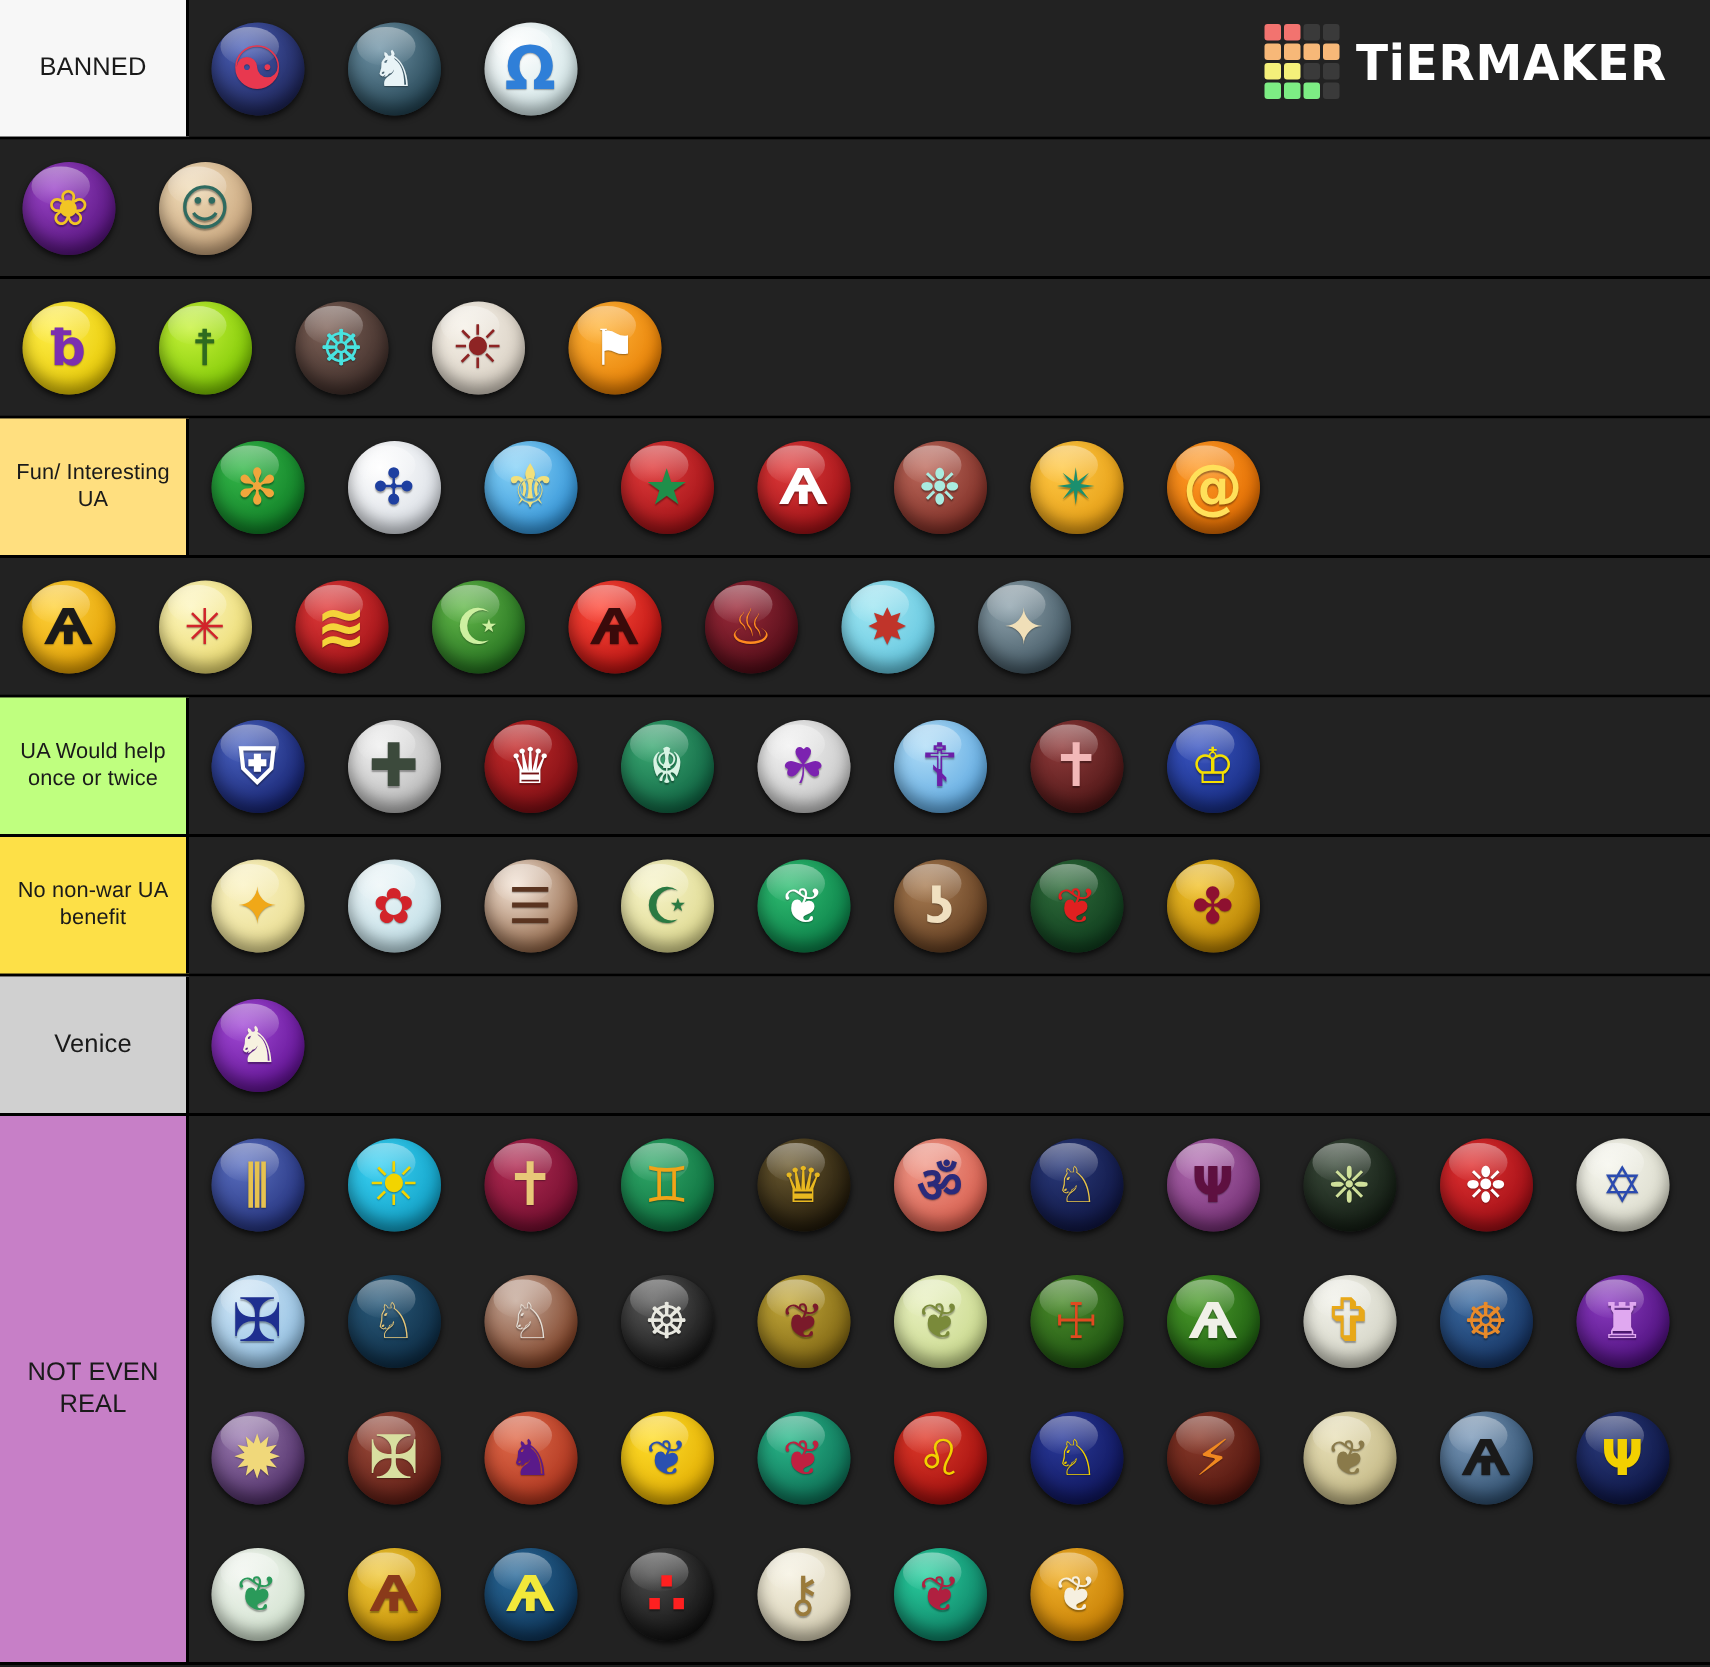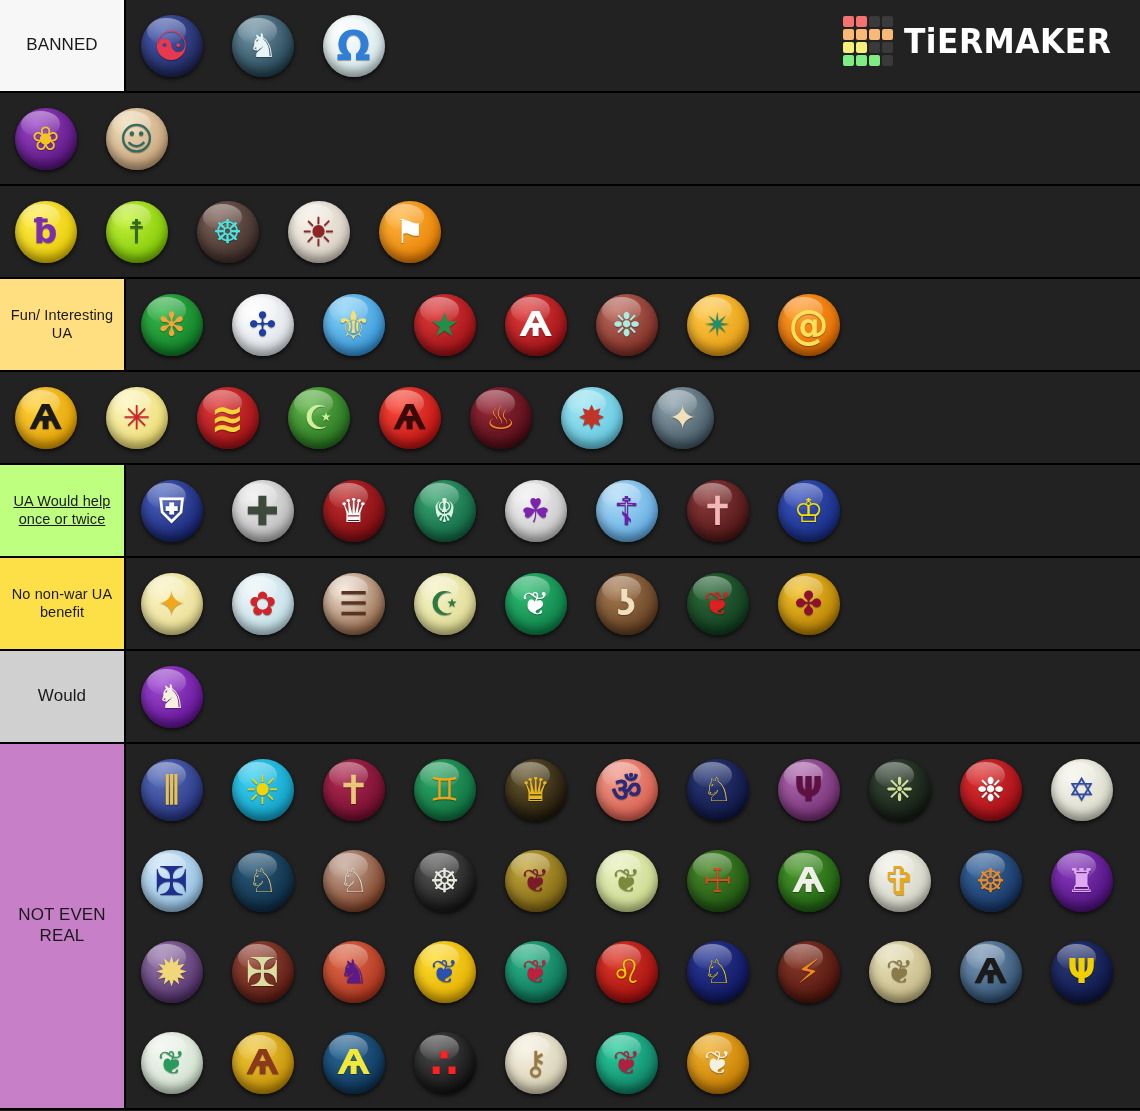--- a/index.html
+++ b/index.html
@@ -313,21 +313,21 @@
           </div>
         </div>
         <div class="item">
           <div class="emblem" style="background: radial-gradient(circle at 34% 28%, rgb(143, 163, 173), rgb(61, 82, 94) 82%);">
             <span class="glyph" style="color: rgb(240, 223, 184);">✦</span>
           </div>
         </div>
       </div>
     </div>
     <div class="tier-row">
-      <div class="tier-label small" style="background: rgb(191, 255, 127); text-decoration: underline;">UA Would help once or twice</div>
+      <div class="tier-label small" style="background: rgb(191, 255, 127);">UA Would help once or twice</div>
       <div class="tier-items" style="min-height: 91px;">
         <div class="item">
           <div class="emblem" style="background: radial-gradient(circle at 34% 28%, rgb(74, 99, 194), rgb(20, 32, 107) 82%);">
             <span class="glyph" style="color: rgb(255, 255, 255);">⛨</span>
           </div>
         </div>
         <div class="item">
           <div class="emblem" style="background: radial-gradient(circle at 34% 28%, rgb(240, 240, 240), rgb(180, 180, 180) 82%);">
             <span class="glyph lg" style="color: rgb(60, 74, 60);">✚</span>
           </div>
@@ -403,21 +403,21 @@
           </div>
         </div>
         <div class="item">
           <div class="emblem" style="background: radial-gradient(circle at 34% 28%, rgb(242, 194, 42), rgb(176, 122, 0) 82%);">
             <span class="glyph" style="color: rgb(142, 16, 48);">✤</span>
           </div>
         </div>
       </div>
     </div>
     <div class="tier-row">
-      <div class="tier-label" style="background: rgb(208, 208, 208);">Would</div>
+      <div class="tier-label" style="background: rgb(208, 208, 208);">Venice</div>
       <div class="tier-items" style="min-height: 91px;">
         <div class="item">
           <div class="emblem" style="background: radial-gradient(circle at 34% 28%, rgb(162, 74, 214), rgb(94, 16, 144) 82%);">
             <span class="glyph" style="color: rgb(247, 242, 224);">♞</span>
           </div>
         </div>
       </div>
     </div>
     <div class="tier-row">
       <div class="tier-label" style="background: rgb(199, 127, 199);">NOT EVEN REAL</div>

